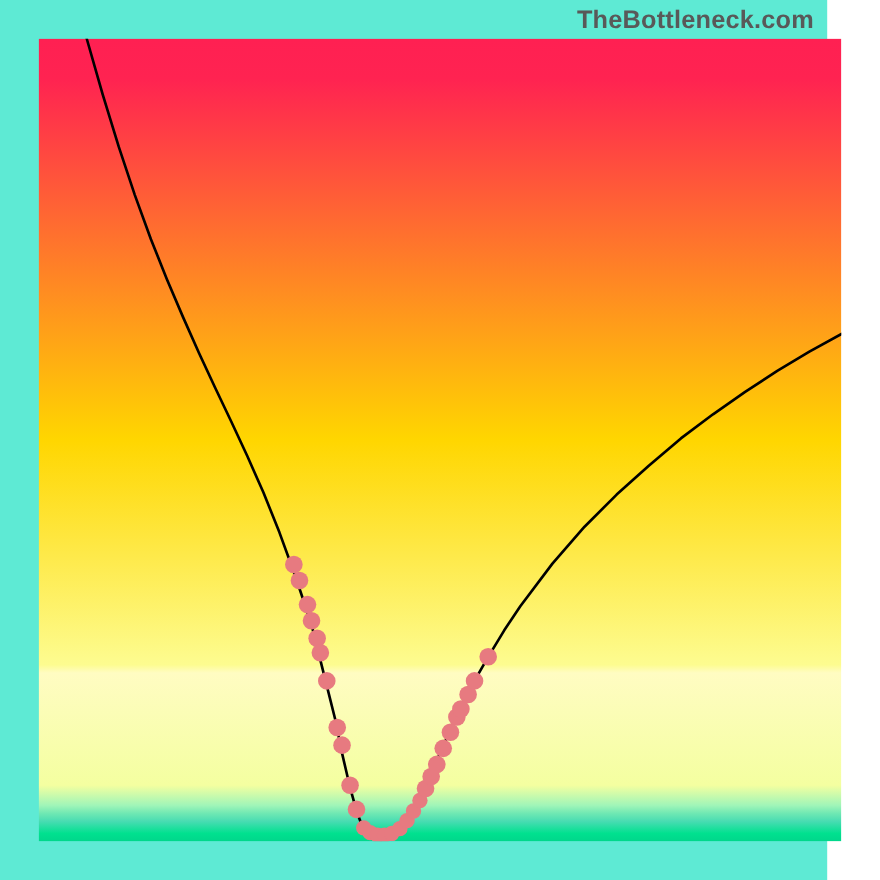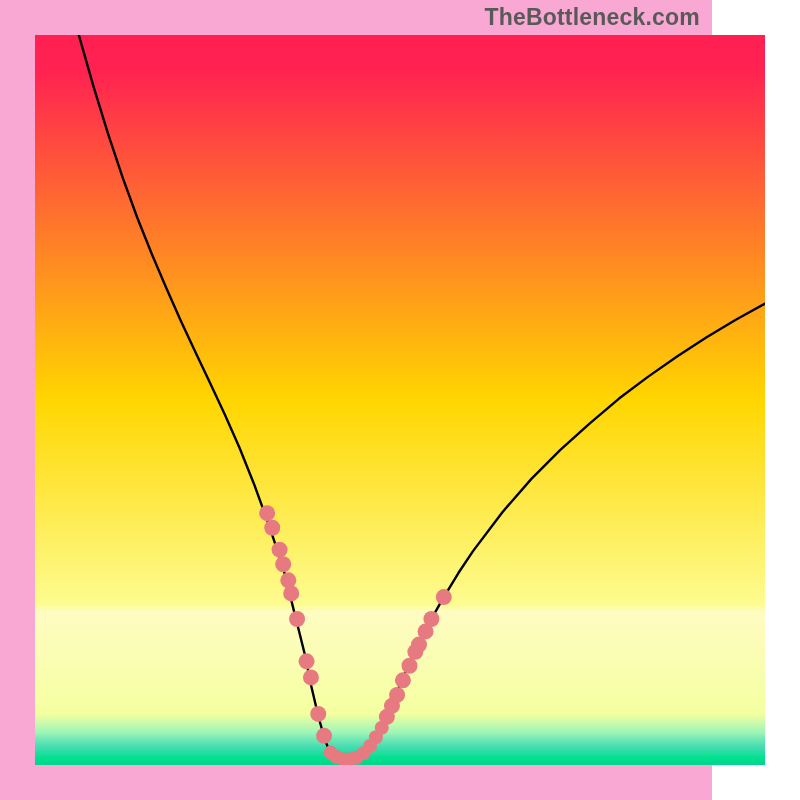--- a/index.html
+++ b/index.html
@@ -4,21 +4,22 @@
 <style>
   body {
     margin: 0;
     padding: 0;
     background: #fff;
   }
   .chart-container {
     position: relative;
     width: 712px;
     height: 800px;
-    background: #f9a8d4;
+    background: #5eead4;
+    padding-left: 40px;
   }
   .watermark {
     position: absolute;
     top: 4px;
     right: 12px;
     font-family: Arial, Helvetica, sans-serif;
     font-size: 23px;
     font-weight: bold;
     color: #595959;
     z-index: 10;

